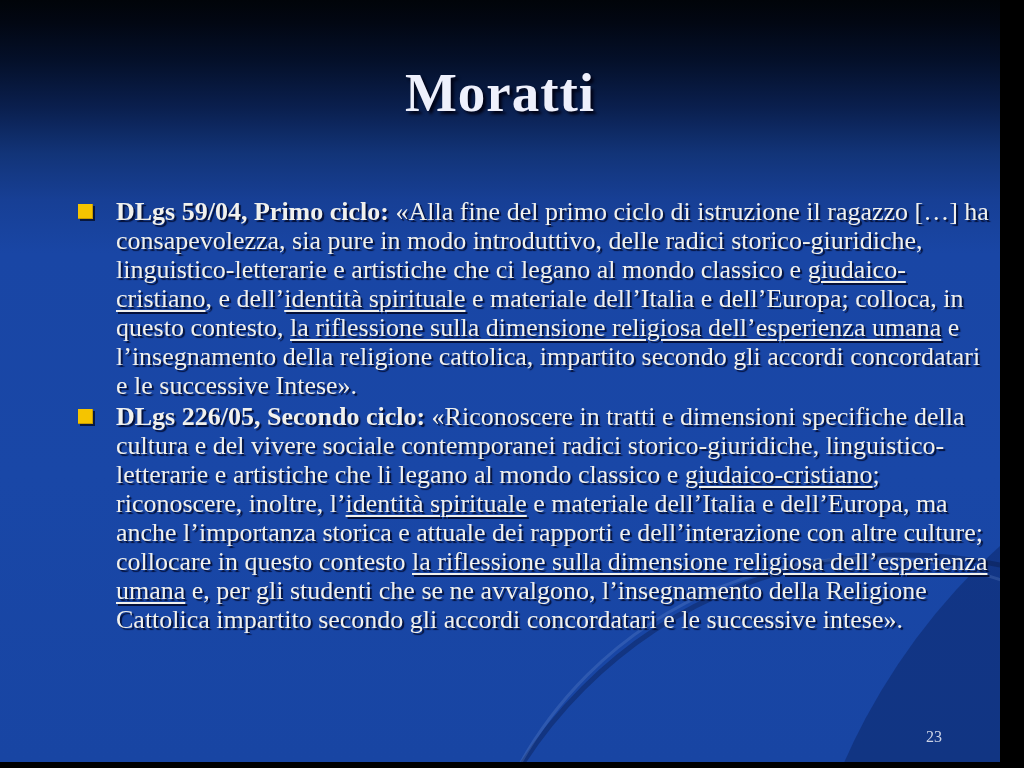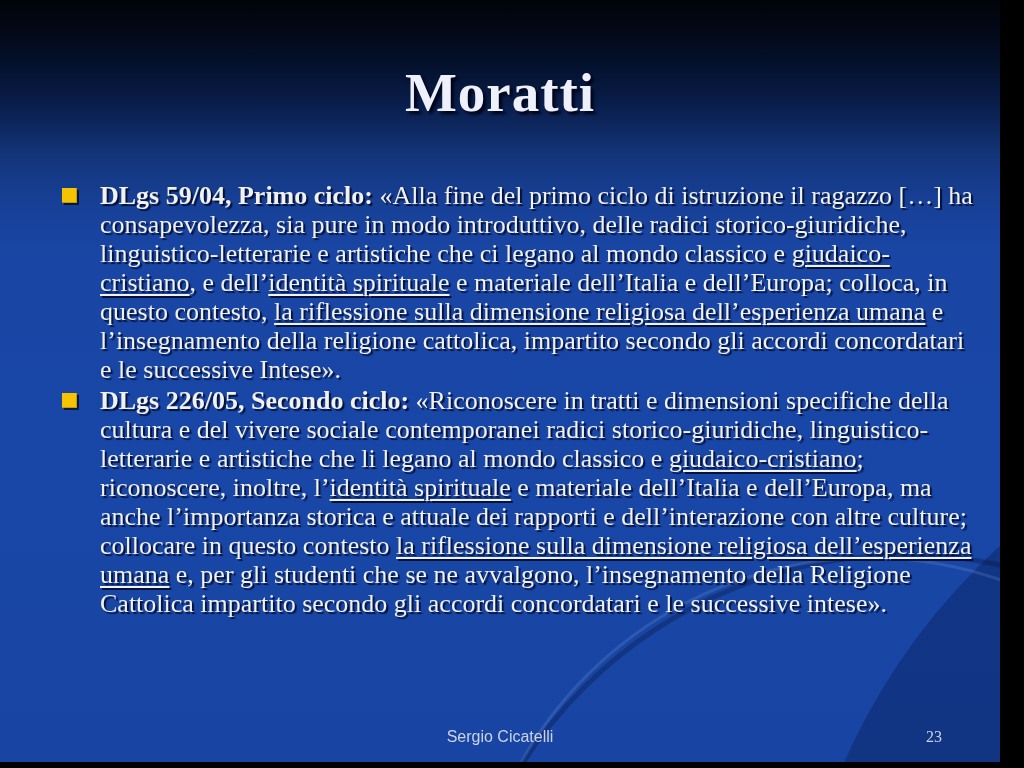--- a/index.html
+++ b/index.html
@@ -32,21 +32,21 @@
     font-weight:bold;
     font-size:55px;
     line-height:62px;
     letter-spacing:1px;
     color:#eef0fc;
     text-shadow:3px 3px 3px rgba(0,2,20,0.95);
   }
   .bullet-list {
     position:absolute; left:100px; top:181px; width:878px;
     z-index:2;
-    margin:0; padding:0;
+    margin:16px; padding:0;
     list-style:none;
   }
   .bullet-list li {
     position:relative;
     margin:0 0 2px 0;
     font-size:26px;
     line-height:29px;
     color:#f1f1ed;
     text-shadow:2px 2px 1px rgba(1,8,40,0.85);
   }
@@ -98,17 +98,16 @@
     <circle cx="870" cy="958" r="400" fill="none" stroke="rgba(160,190,245,0.16)" stroke-width="3"></circle>
   </svg>
 
   <div class="title">Moratti</div>
 
   <ul class="bullet-list">
       <li><span class="bullet-marker"></span><span class="run-bold">DLgs 59/04, Primo ciclo: </span><span>«Alla fine del primo ciclo di istruzione il ragazzo […] ha consapevolezza, sia pure in modo introduttivo, delle radici storico-giuridiche, linguistico-letterarie e artistiche che ci legano al mondo classico e </span><span class="run-underline">giudaico-cristiano</span><span>, e dell’</span><span class="run-underline">identità spirituale</span><span> e materiale dell’Italia e dell’Europa; colloca, in questo contesto, </span><span class="run-underline">la riflessione sulla dimensione religiosa dell’esperienza umana</span><span> e l’insegnamento della religione cattolica, impartito secondo gli accordi concordatari e le successive Intese».</span></li>
       <li><span class="bullet-marker"></span><span class="run-bold">DLgs 226/05, Secondo ciclo: </span><span>«Riconoscere in tratti e dimensioni specifiche della cultura e del vivere sociale contemporanei radici storico-giuridiche, linguistico-letterarie e artistiche che li legano al mondo classico e </span><span class="run-underline">giudaico-cristiano</span><span>; riconoscere, inoltre, l’</span><span class="run-underline">identità spirituale</span><span> e materiale dell’Italia e dell’Europa, ma anche l’importanza storica e attuale dei rapporti e dell’interazione con altre culture; collocare in questo contesto </span><span class="run-underline">la riflessione sulla dimensione religiosa dell’esperienza umana</span><span> e, per gli studenti che se ne avvalgono, l’insegnamento della Religione Cattolica impartito secondo gli accordi concordatari e le successive intese».</span></li>
     </ul>
 
-  <div class="footer-author">Sergio Cicatelli</div>
   <div class="footer-page">23</div>
 
   <div class="bottom-bar"></div>
 </div>
 
 </body></html>

